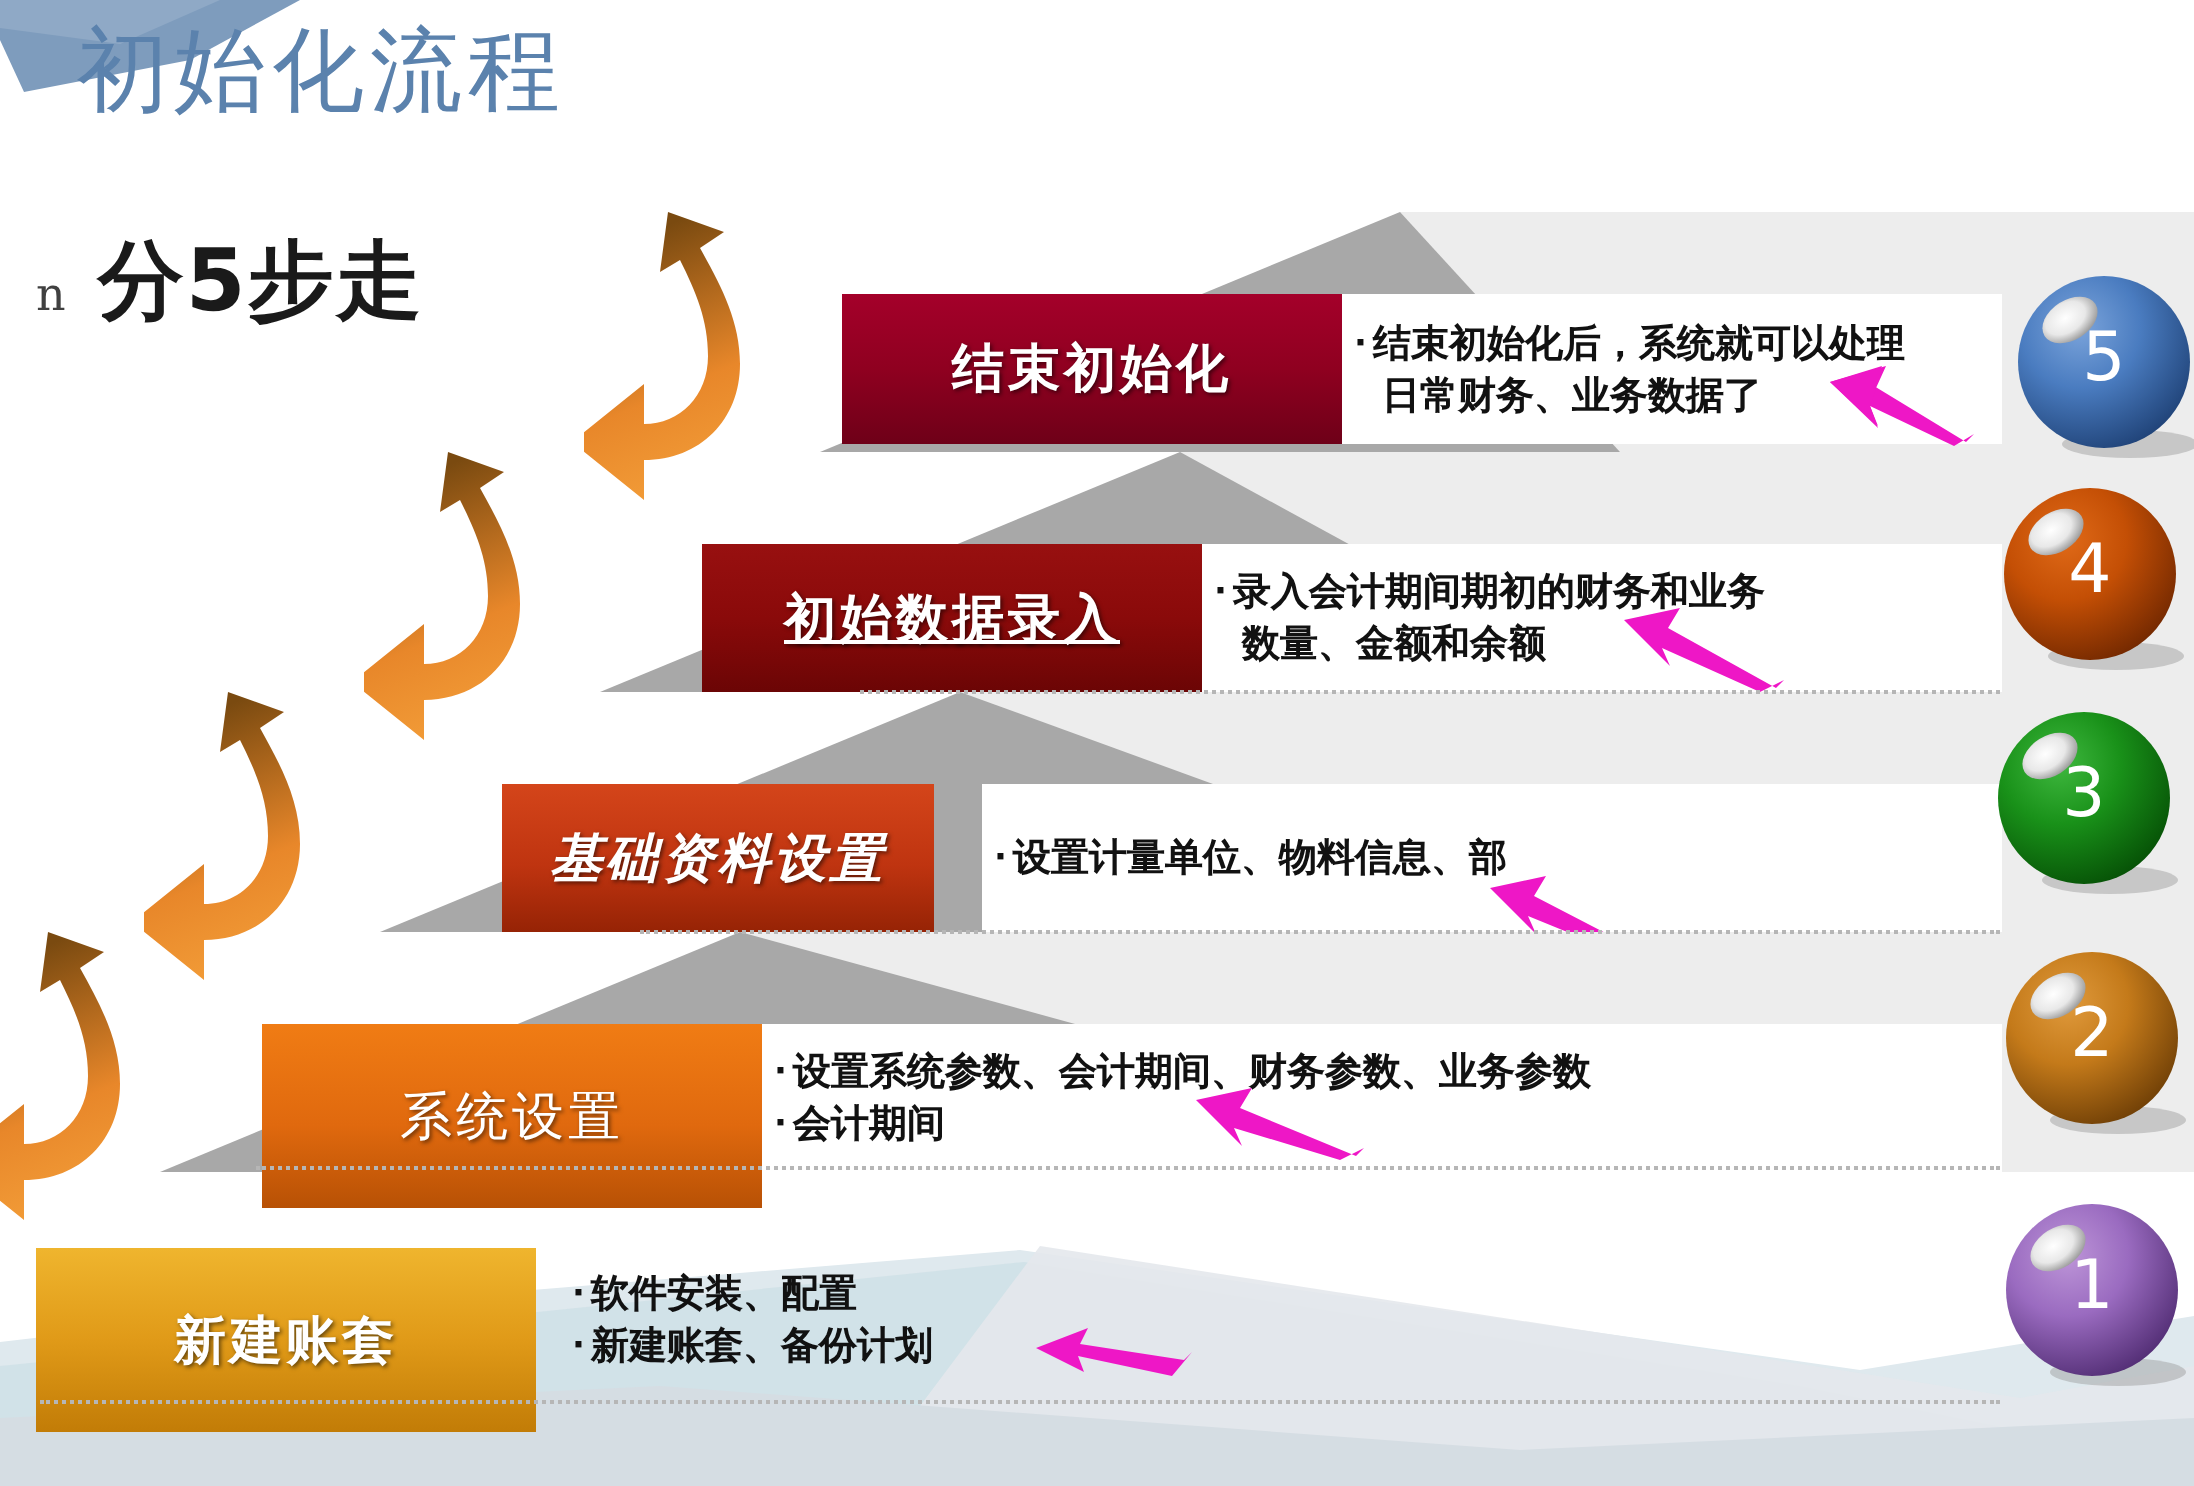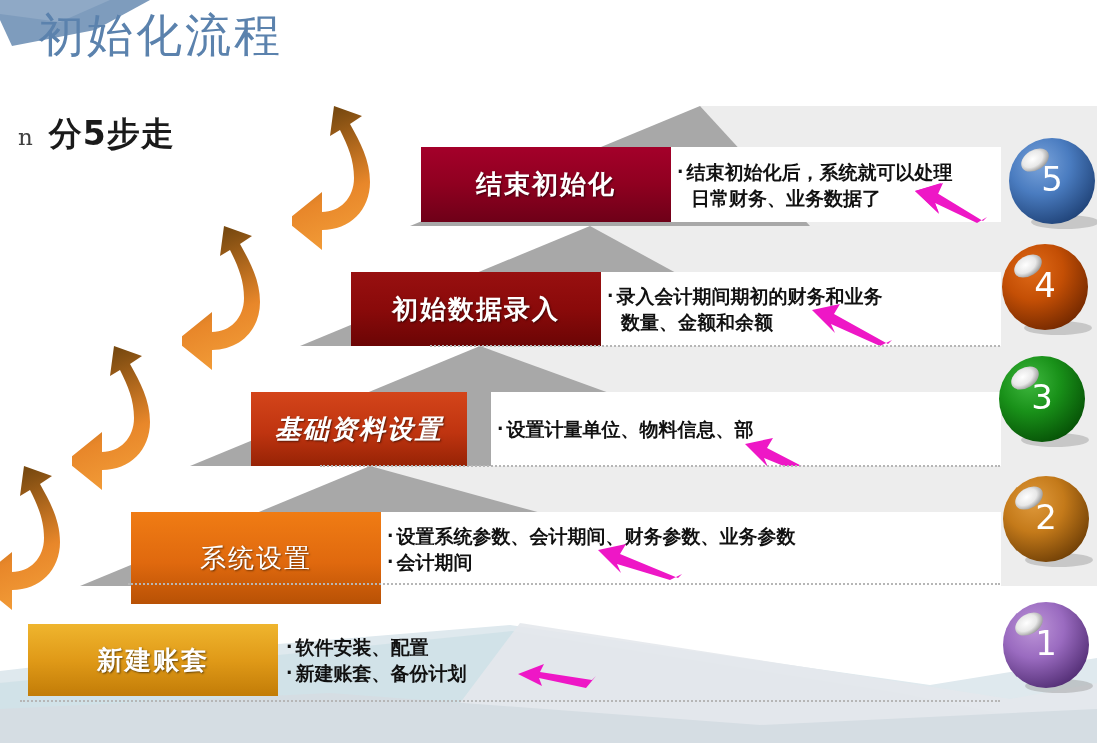--- a/index.html
+++ b/index.html
@@ -23,21 +23,21 @@
     font-size:46px;line-height:62px;
     color:#5b82ad;
     letter-spacing:3px;
     white-space:nowrap;
     font-weight:400;
   }
 
   
   #subtitle-row{position:absolute;left:18px;top:112px;display:flex;align-items:baseline;}
   #subtitle-marker{font-size:23px;color:#404040;font-family:"DejaVu Serif","Liberation Serif",serif;}
-  #subtitle-text{font-size:33px;font-weight:bold;color:#1a1a1a;margin-left:16px;letter-spacing:1px;}
+  #subtitle-text{font-size:43px;font-weight:bold;color:#1a1a1a;margin-left:16px;letter-spacing:1px;}
   
   .step-top{position:absolute;left:0;top:0;}
   
   .step-box{
     position:absolute;
     display:flex;align-items:center;justify-content:center;
     color:#ffffff;
     font-size:26px;
     letter-spacing:2px;
     text-shadow:1px 1px 2px rgba(0,0,0,.55);
@@ -125,21 +125,21 @@
   </div>
   <svg class="pointer" style="left:915px;top:183px;width:72px;height:40px;" viewBox="0 0 72 40">
     <polygon points="0,8 26,0 22,10 68,38 72,34 62,40 20,20 24,30" fill="#ee17c6"></polygon>
     <polygon points="0,8 28,0 23,11 20,20 24,31" fill="#ee17c6"></polygon>
   </svg>
 
   <svg class="step-top" style="left:220px;top:226px;width:880px;height:120px;" viewBox="0 0 880 120">
     <polygon points="80,120 370,0 880,0 590,120" fill="#a8a8a8"></polygon>
     <polygon points="370,0 880,0 880,120 590,120" fill="#ededed"></polygon>
   </svg>
-  <div class="step-box bold" style="left:351px;top:272px;width:250px;height:74px;background:linear-gradient(180deg,#981010 0%,#8a0a0a 50%,#6b0505 100%);">
+  <div class="step-box bold" style="left:351px;top:272px;width:250px;height:74px;background:linear-gradient(180deg,#981010 0%,#8a0a0a 50%,#6b0505 100%);text-decoration:underline;">
     <span>初始数据录入</span>
   </div>
   <div class="step-desc" style="left:601px;top:272px;width:400px;height:74px;">
     <div class="desc-line">
       <span class="desc-bullet">·</span>
       <span>录入会计期间期初的财务和业务</span>
     </div>
     <div class="desc-line desc-cont">
       <span>数量、金额和余额</span>
     </div>
@@ -179,21 +179,21 @@
     </div>
     <div class="desc-line">
       <span class="desc-bullet">·</span>
       <span>会计期间</span>
     </div>
   </div>
   <svg class="pointer" style="left:598px;top:542px;width:84px;height:38px;" viewBox="0 0 84 38">
     <polygon points="0,8 28,2 22,12 80,36 84,32 72,38 19,22 23,31" fill="#ee17c6"></polygon>
   </svg>
 
-  <div class="step-box bold" style="left:28px;top:624px;width:250px;height:72px;background:linear-gradient(180deg,#efb52e 0%,#e09a18 50%,#c27c07 100%);">
+  <div class="step-box bold" style="left:18px;top:624px;width:250px;height:92px;background:linear-gradient(180deg,#efb52e 0%,#e09a18 50%,#c27c07 100%);">
     <span>新建账套</span>
   </div>
   <div class="step-desc" style="left:280px;top:624px;width:360px;height:72px;background:transparent;">
     <div class="desc-line">
       <span class="desc-bullet">·</span>
       <span>软件安装、配置</span>
     </div>
     <div class="desc-line">
       <span class="desc-bullet">·</span>
       <span>新建账套、备份计划</span>

